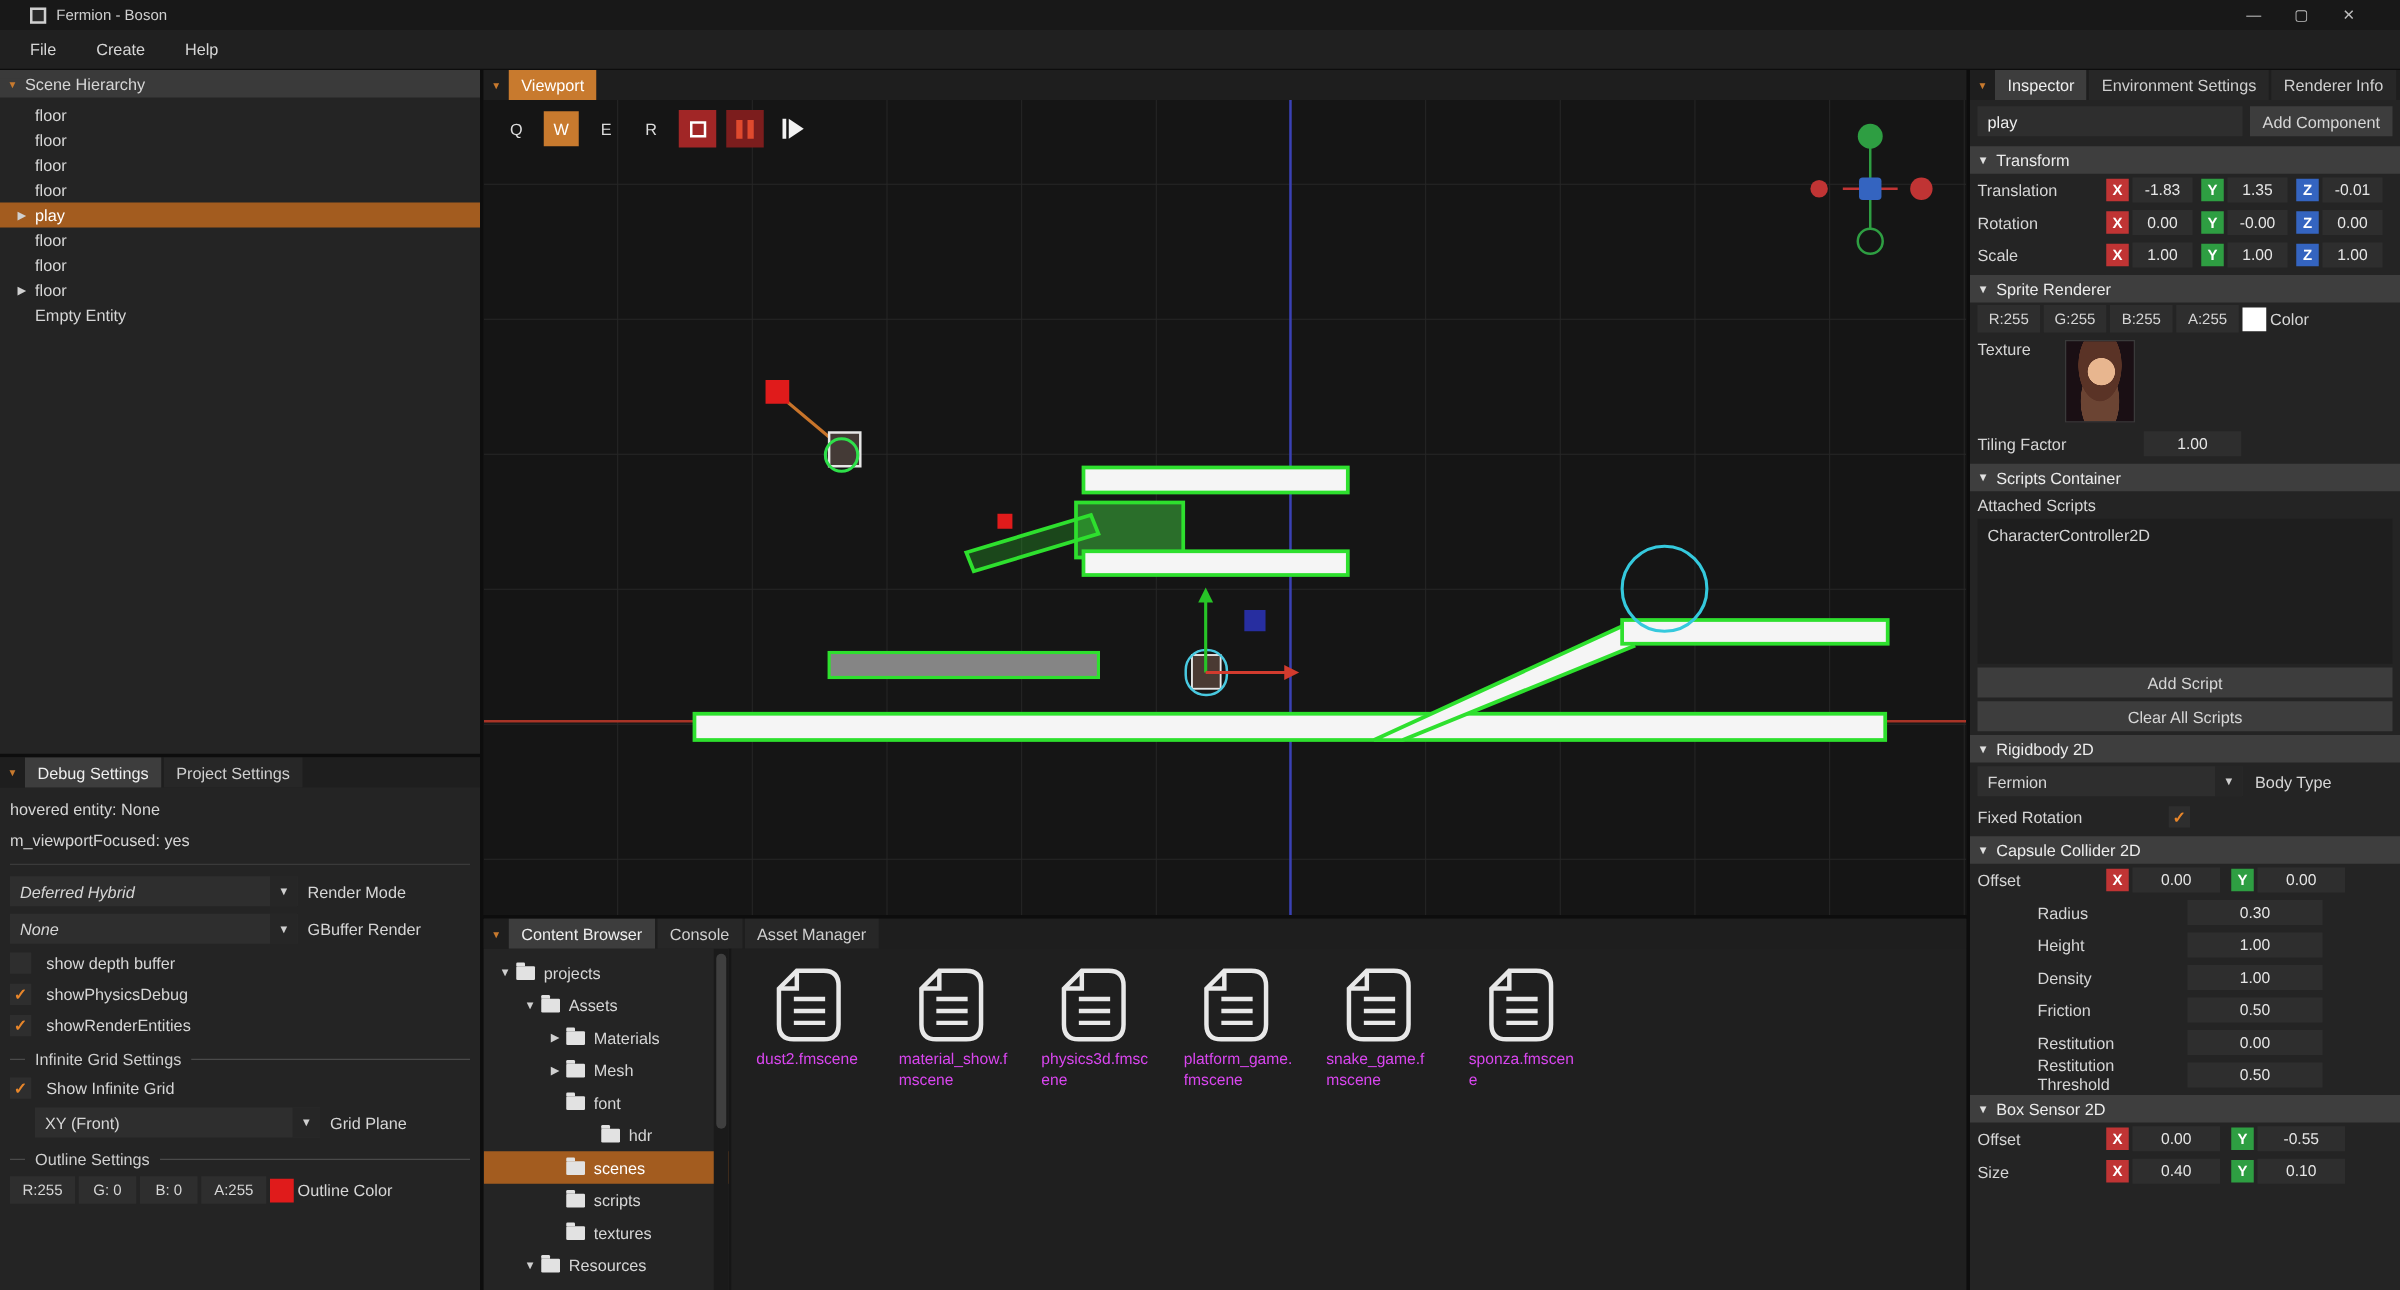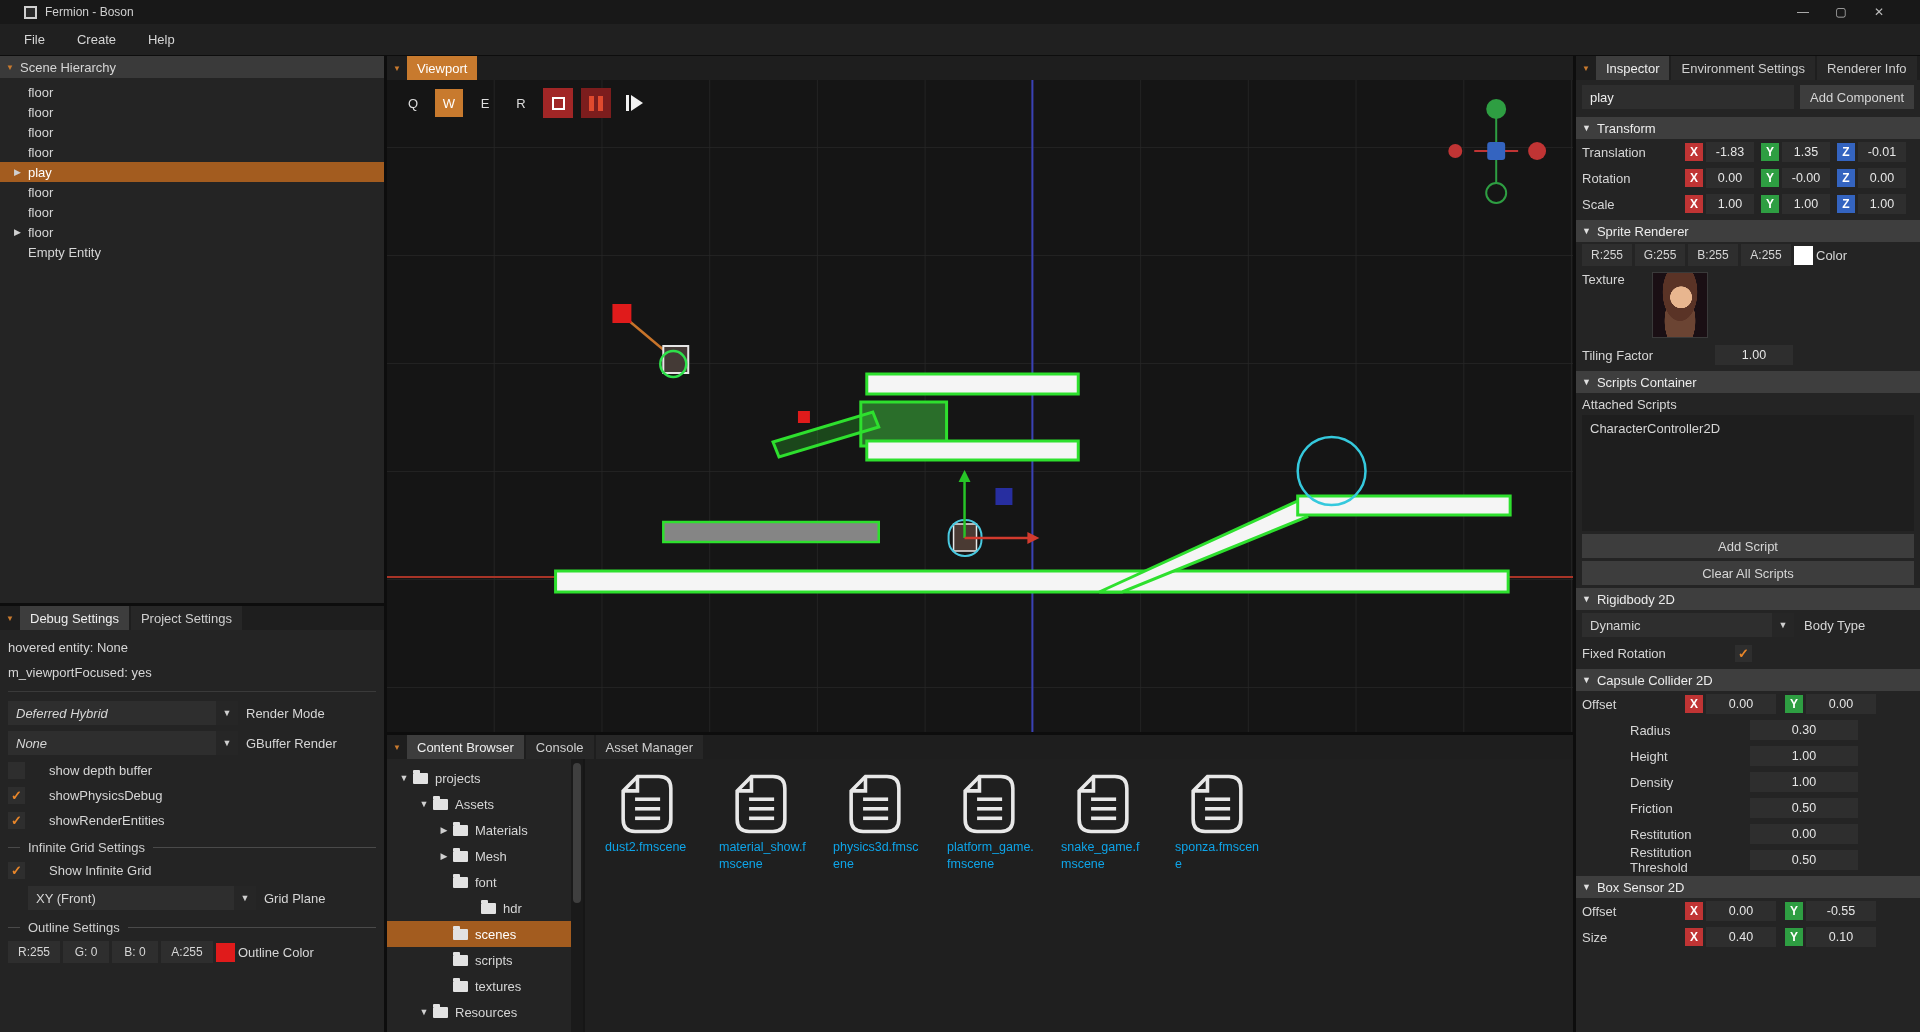--- a/index.html
+++ b/index.html
@@ -46,21 +46,21 @@
   .dbg-body { padding:8px 8px; display:flex; flex-direction:column; gap:6px; overflow:hidden; }
   .dbg-line { color:#d6d6d6; padding:2px 0; }
   .hr { height:1px; background:#3a3a3a; margin:3px 0; }
   .combo-row { display:flex; align-items:center; gap:8px; }
   .combo { height:24px; background:#2e2e2e; display:flex; align-items:center; }
   .combo .combo-text { flex:1; padding:0 8px; }
   .combo .combo-arrow { width:22px; height:100%; background:#262626; display:flex; align-items:center; justify-content:center; font-size:9px; color:#cfcfcf; }
   .combo.w230 { width:230px;font-style:italic; }
   .combo.w228 { width:228px; }
   .combo.w212 { width:212px; }
-  .cb-row { display:flex; align-items:center; gap:24px; padding:1px 0; }
+  .cb-row { display:flex; align-items:center; gap:12px; padding:1px 0; }
   .checkbox { width:17px; height:17px; background:#2e2e2e; display:flex; align-items:center; justify-content:center; color:#e8862a; font-weight:bold; font-size:13px; flex:none; }
   .sep-row { display:flex; align-items:center; gap:8px; color:#cfcfcf; margin-top:4px; }
   .sep-row .line-s { width:12px; height:1px; background:#4a4a4a; }
   .sep-row .line-l { flex:1; height:1px; background:#4a4a4a; }
   .mini-field { height:22px; background:#2e2e2e; display:flex; align-items:center; justify-content:center; font-size:12px; padding:0 4px; }
   .swatch { width:19px; height:19px; flex:none; }
 
   
   .viewport-panel { height:676px; flex:none; }
   .vp-canvas { position:relative; flex:1; background:#151515; overflow:hidden; }
@@ -86,21 +86,21 @@
   .folder-ic { width:15px; height:11px; background:#e2e2e2; border-radius:1px; position:relative; margin:0 7px 0 2px; flex:none; }
   .folder-ic::before { content:""; position:absolute; top:-3px; left:0; width:7px; height:3px; background:#e2e2e2; border-radius:1px 1px 0 0; }
   .tree-scroll { position:absolute; right:0; top:0; bottom:0; width:12px; background:#1a1a1a; }
   .tree-thumb { position:absolute; top:4px; left:2px; width:8px; height:140px; background:#3f3f3f; border-radius:4px; }
   .files-area { flex:1; background:#1f1f1f; border-left:2px solid #161616; display:flex; flex-direction:column; min-width:0; }
   .files-topbar { height:34px; display:flex; align-items:center; gap:14px; padding:0 10px; flex:none; }
   .back-btn { background:#3d3d3d; padding:5px 12px; color:#e2e2e2; }
   .path-text { font-style:italic; color:#c9c9c9; }
   .files-grid { display:flex; gap:22px; padding:14px 16px; }
   .file-item { width:92px; display:flex; flex-direction:column; align-items:center; gap:4px; }
-  .file-name { font-size:12.5px; color:#0ea5e9; text-align:left; word-break:break-all; line-height:1.35; width:92px; padding-left:4px; }
+  .file-name { font-size:12.5px; color:#d946ef; text-align:left; word-break:break-all; line-height:1.35; width:92px; padding-left:4px; }
 
   
   .insp-body { flex:1; overflow:hidden; padding-bottom:8px; }
   .insp-name-row { display:flex; align-items:center; gap:6px; padding:5px 6px; }
   .insp-name-input { flex:1; height:24px; background:#2e2e2e; display:flex; align-items:center; padding:0 8px; color:#eee; }
   .add-comp-btn { height:24px; background:#3d3d3d; display:flex; align-items:center; padding:0 10px; }
   .sec-header { height:22px; background:#3e3e3e; display:flex; align-items:center; gap:6px; padding-left:6px; margin-top:3px; color:#ececec; }
   .sec-header .s-arrow { font-size:9px; color:#e0e0e0; }
   .insp-row { display:flex; align-items:center; height:26px; padding:0 6px; gap:3px; }
   .insp-label { width:100px; flex:none; color:#d6d6d6; }
@@ -545,21 +545,21 @@
         </div>
         <div class="full-btn">Add Script</div>
         <div class="full-btn">Clear All Scripts</div>
 
         <div class="sec-header">
           <span class="s-arrow">▼</span>
           <span>Rigidbody 2D</span>
         </div>
         <div class="insp-combo-row">
           <div class="combo w212">
-            <span class="combo-text">Dynamic</span>
+            <span class="combo-text">Fermion</span>
             <span class="combo-arrow">▼</span>
           </div>
           <span>Body Type</span>
         </div>
         <div class="insp-row">
           <span class="insp-label" style="width:150px">Fixed Rotation</span>
           <div class="checkbox">
               <span>✓</span>
             </div>
         </div>

